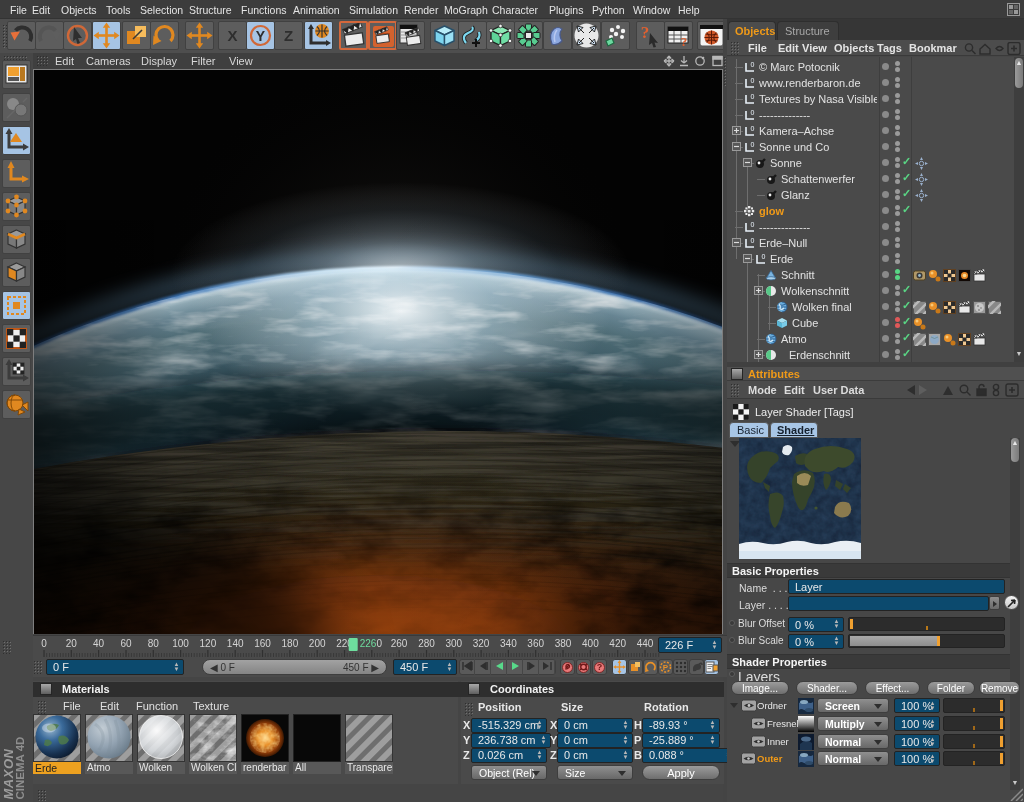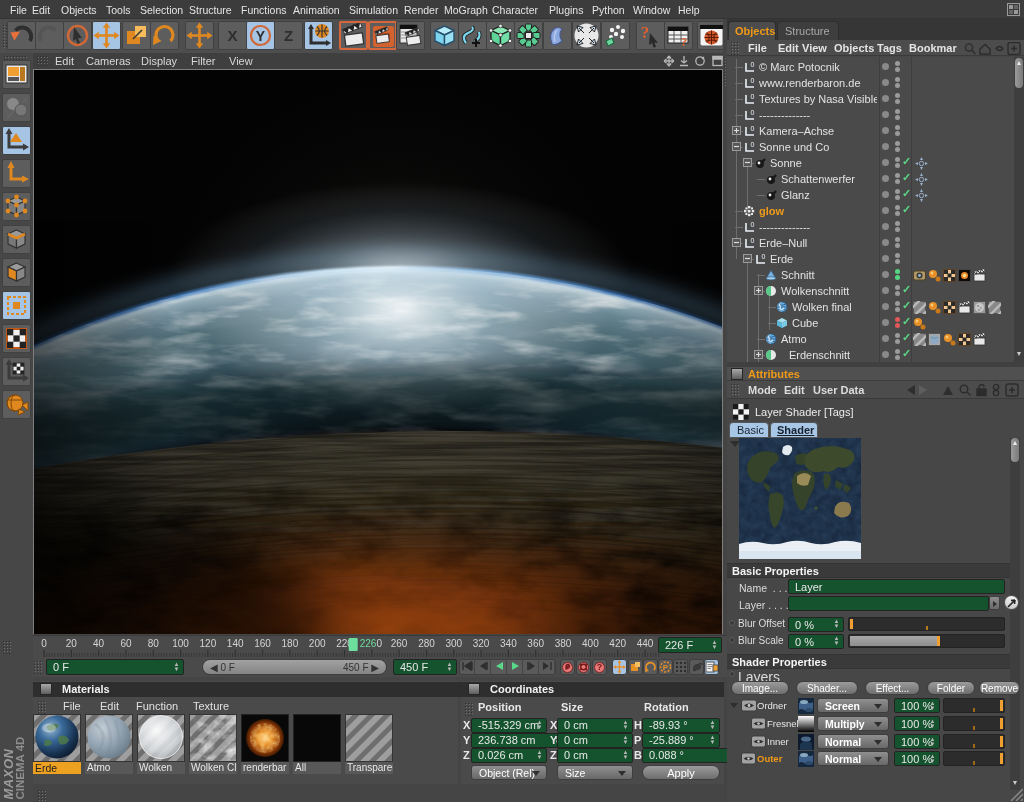--- a/index.html
+++ b/index.html
@@ -10,21 +10,21 @@
 .grip { position:absolute; width:10px; height:14px;
   background-image:radial-gradient(circle, #2f2f2f 34%, rgba(0,0,0,0) 40%),radial-gradient(circle, #6f6f6f 34%, rgba(0,0,0,0) 40%);
   background-size:3px 3px; background-position:0 0, 1px 1px; }
 .tbtn { position:absolute; top:2px; width:29px; height:29px; background:#5d5d5d;
   border:1px solid #414141; border-radius:2px; }
 .tbtn.hl { background:#a6c4e4; }
 .tbtn.sel { border:2px solid #d4683c; }
 .lbtn { position:absolute; left:2px; width:29px; height:29px; background:#5d5d5d;
   border:1px solid #414141; border-radius:2px; }
 .lbtn.hl { background:#a6c4e4; }
-.fld { position:absolute; background:#14532d; border:1px solid #232323;
+.fld { position:absolute; background:#0c4a6e; border:1px solid #232323;
   border-radius:2px; color:#e8e8e8; font-size:11px; line-height:13px; padding:1px 0 12px 6px; white-space:nowrap; overflow:hidden;}
 .stepper { position:absolute; right:3px; top:2px; width:7px; font-size:6px; color:#b8b8b8; line-height:5px; text-align:center;}
 .pill { position:absolute; border-radius:8px; color:#fff; font-size:11px; text-align:center;
   background:linear-gradient(#9b9b9b,#6e6e6e); border:1px solid #3e3e3e; }
 .drop { position:absolute; border-radius:3px; color:#fff; font-size:11px;
   background:linear-gradient(#8f8f8f,#686868); border:1px solid #3e3e3e; padding:1px 0 0 7px; }
 .drop:after { content:""; position:absolute; right:6px; top:5px; border:4px solid transparent; border-top:5px solid #2e2e2e; }
 .ptitle { position:absolute; background:#2e2e2e; color:#f2f2f2; font-size:11px; font-weight:bold; }
 .psq { position:absolute; width:12px; height:12px; background:linear-gradient(#a8a8a8,#5e5e5e); border:1px solid #252525; }
 .mitem { color:#e4e4e4; font-size:10.5px; position:absolute; top:4px; }
@@ -763,21 +763,21 @@
 <span class="a" style="left:17px;top:20px;color:#e8e8e8;font-size:11px;font-weight:bold;">Position</span>
 <span class="a" style="left:100px;top:20px;color:#e8e8e8;font-size:11px;font-weight:bold;">Size</span>
 <span class="a" style="left:183px;top:20px;color:#e8e8e8;font-size:11px;font-weight:bold;">Rotation</span>
 <span class="a" style="left:2px;top:38px;color:#e8e8e8;font-size:11px;font-weight:bold;">X</span>
 <div class="fld" style="left:10px;top:37px;width:76px;height:14px;line-height:11px;">-515.329 cm<span class="stepper" style="top:1px;">▲<br>▼</span></div>
 <span class="a" style="left:89px;top:38px;color:#e8e8e8;font-size:11px;font-weight:bold;">X</span>
 <div class="fld" style="left:96px;top:37px;width:76px;height:14px;line-height:11px;">0 cm<span class="stepper" style="top:1px;">▲<br>▼</span></div>
 <span class="a" style="left:173px;top:38px;color:#e8e8e8;font-size:11px;font-weight:bold;">H</span>
 <div class="fld" style="left:181px;top:37px;width:78px;height:14px;line-height:11px;">-89.93 °<span class="stepper" style="top:1px;">▲<br>▼</span></div>
 <span class="a" style="left:2px;top:53px;color:#e8e8e8;font-size:11px;font-weight:bold;">Y</span>
-<div class="fld" style="left:10px;top:52px;width:94px;height:14px;line-height:11px;">236.738 cm<span class="stepper" style="top:1px;">▲<br>▼</span></div>
+<div class="fld" style="left:10px;top:52px;width:80px;height:14px;line-height:11px;">236.738 cm<span class="stepper" style="top:1px;">▲<br>▼</span></div>
 <span class="a" style="left:89px;top:53px;color:#e8e8e8;font-size:11px;font-weight:bold;">Y</span>
 <div class="fld" style="left:96px;top:52px;width:76px;height:14px;line-height:11px;">0 cm<span class="stepper" style="top:1px;">▲<br>▼</span></div>
 <span class="a" style="left:173px;top:53px;color:#e8e8e8;font-size:11px;font-weight:bold;">P</span>
 <div class="fld" style="left:181px;top:52px;width:78px;height:14px;line-height:11px;">-25.889 °<span class="stepper" style="top:1px;">▲<br>▼</span></div>
 <span class="a" style="left:2px;top:68px;color:#e8e8e8;font-size:11px;font-weight:bold;">Z</span>
 <div class="fld" style="left:10px;top:67px;width:76px;height:14px;line-height:11px;">0.026 cm<span class="stepper" style="top:1px;">▲<br>▼</span></div>
 <span class="a" style="left:89px;top:68px;color:#e8e8e8;font-size:11px;font-weight:bold;">Z</span>
 <div class="fld" style="left:96px;top:67px;width:76px;height:14px;line-height:11px;">0 cm<span class="stepper" style="top:1px;">▲<br>▼</span></div>
 <span class="a" style="left:173px;top:68px;color:#e8e8e8;font-size:11px;font-weight:bold;">B</span>
 <div class="fld" style="left:181px;top:67px;width:94px;height:14px;line-height:11px;">0.088 °<span class="stepper" style="top:1px;">▲<br>▼</span></div>

